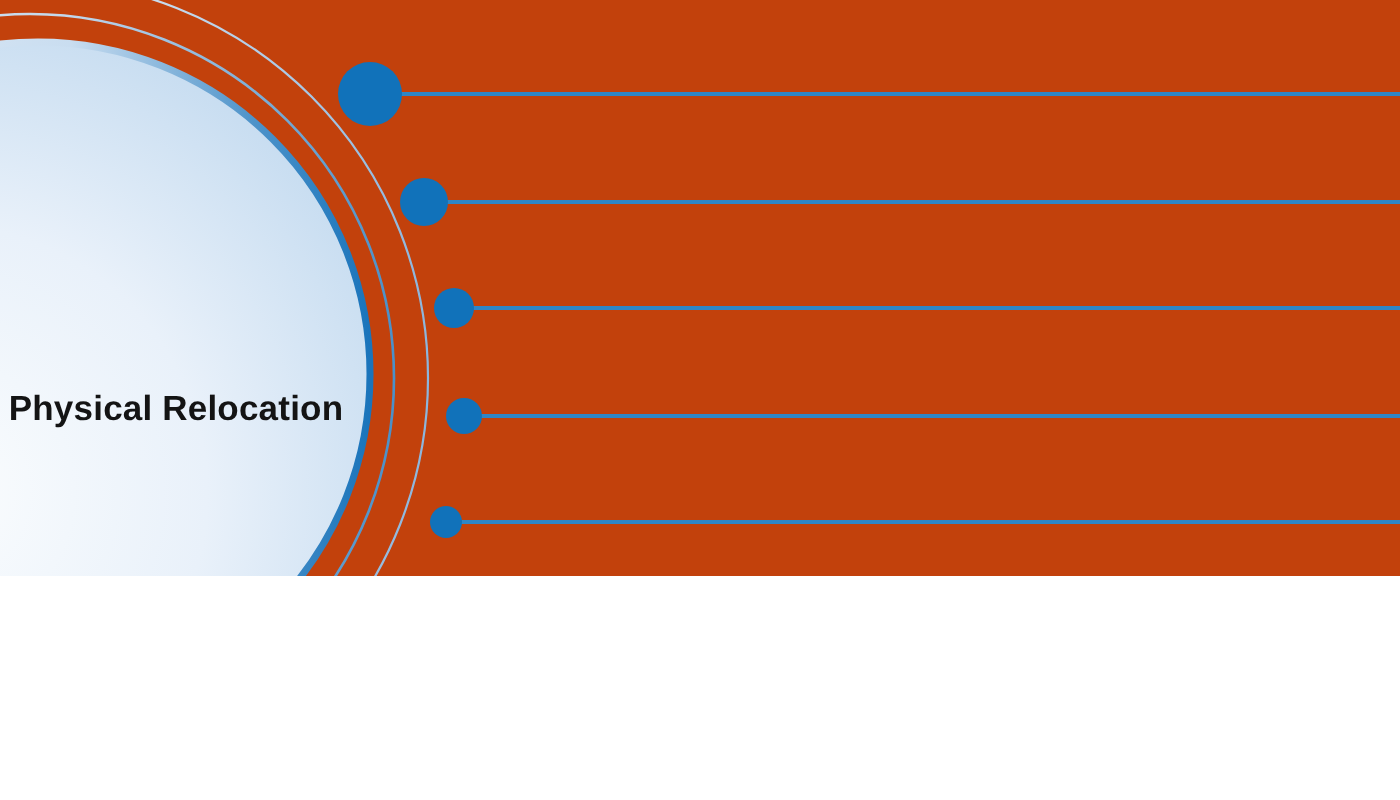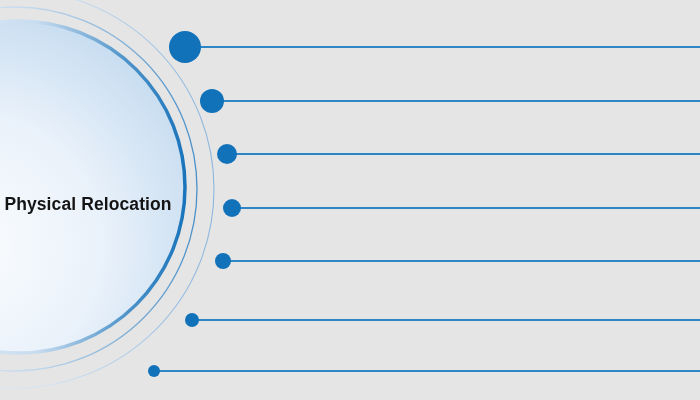--- a/index.html
+++ b/index.html
@@ -1,22 +1,22 @@
 <!DOCTYPE html>
 <html style="--dot: #1172ba; --line: #2f86c6; --text: #141414;"><head>
 <meta charset="utf-8">
 <style>
   html, body { margin: 0; padding: 0; }
   body { font-family: "Liberation Sans", sans-serif; background: #fff; }
 
   .canvas {
     position: relative;
     width: 700px;
-    height: 400px;
-    background: #e5e5e5;
+    height: 288px;
+    background: #c2410c;
     overflow: hidden;
   }
 
   .circle-svg {
     position: absolute;
     left: 0; top: 0;
     width: 700px; height: 400px;
   }
 
   .center-title {

